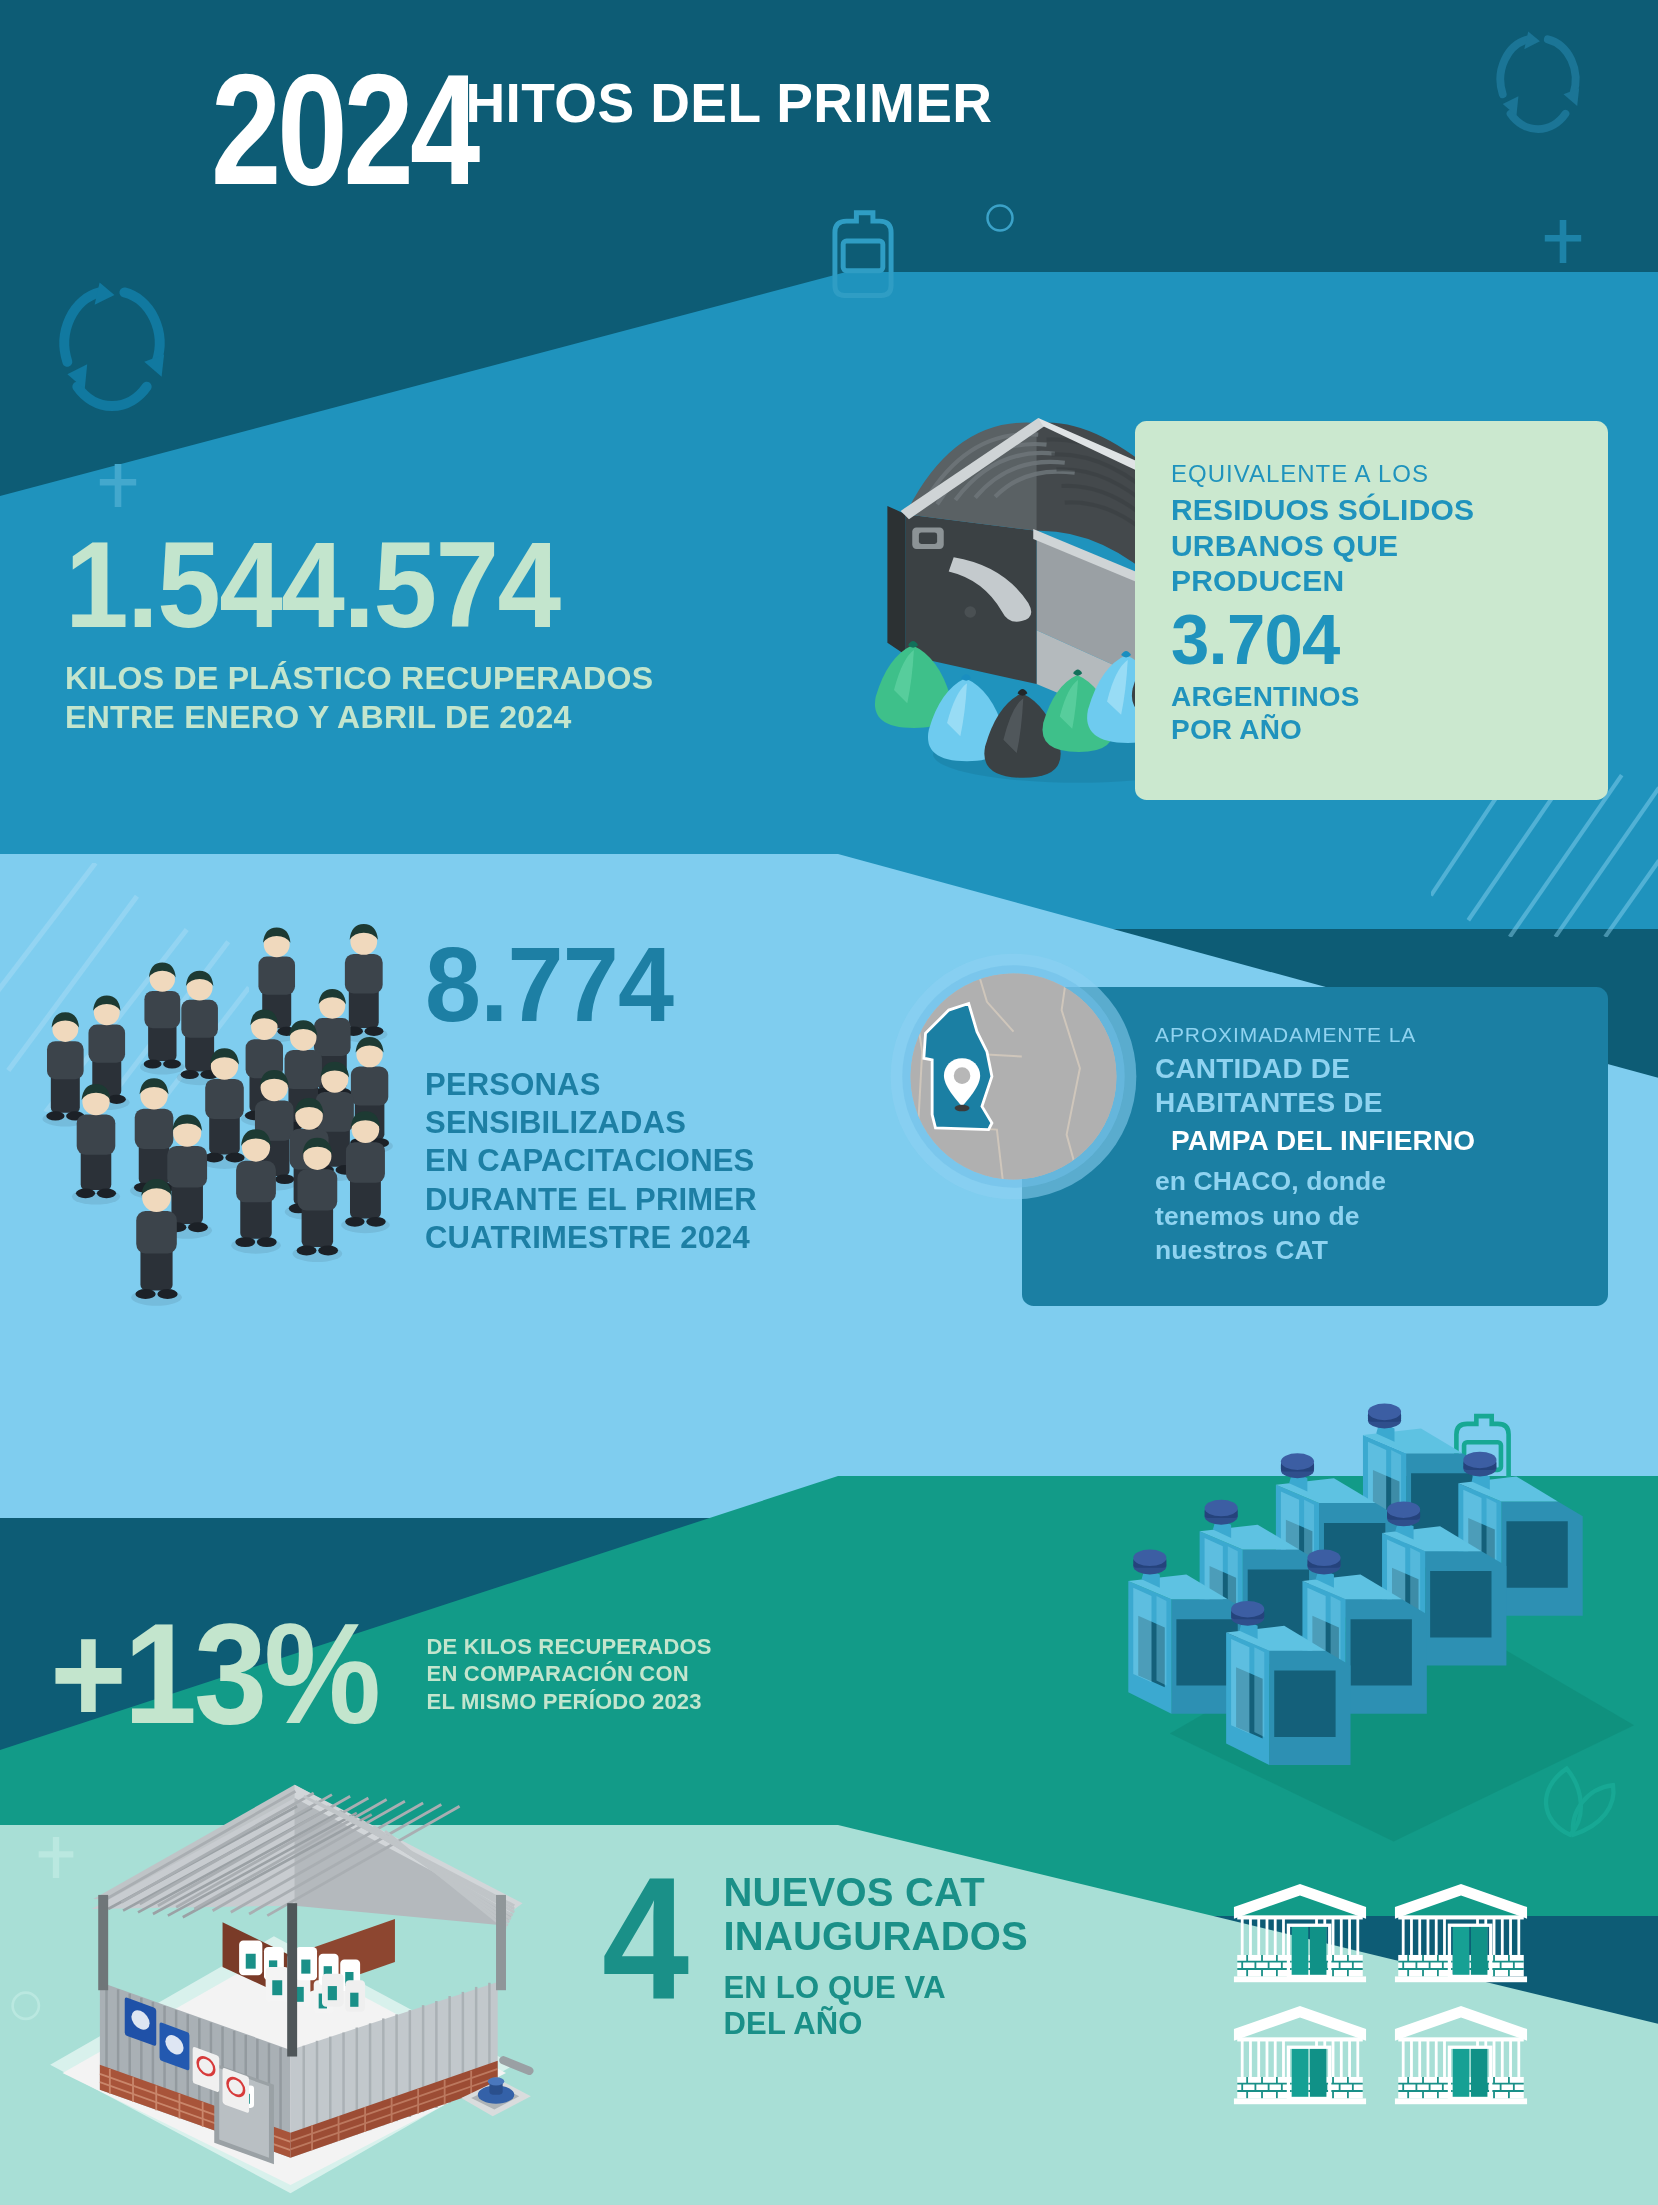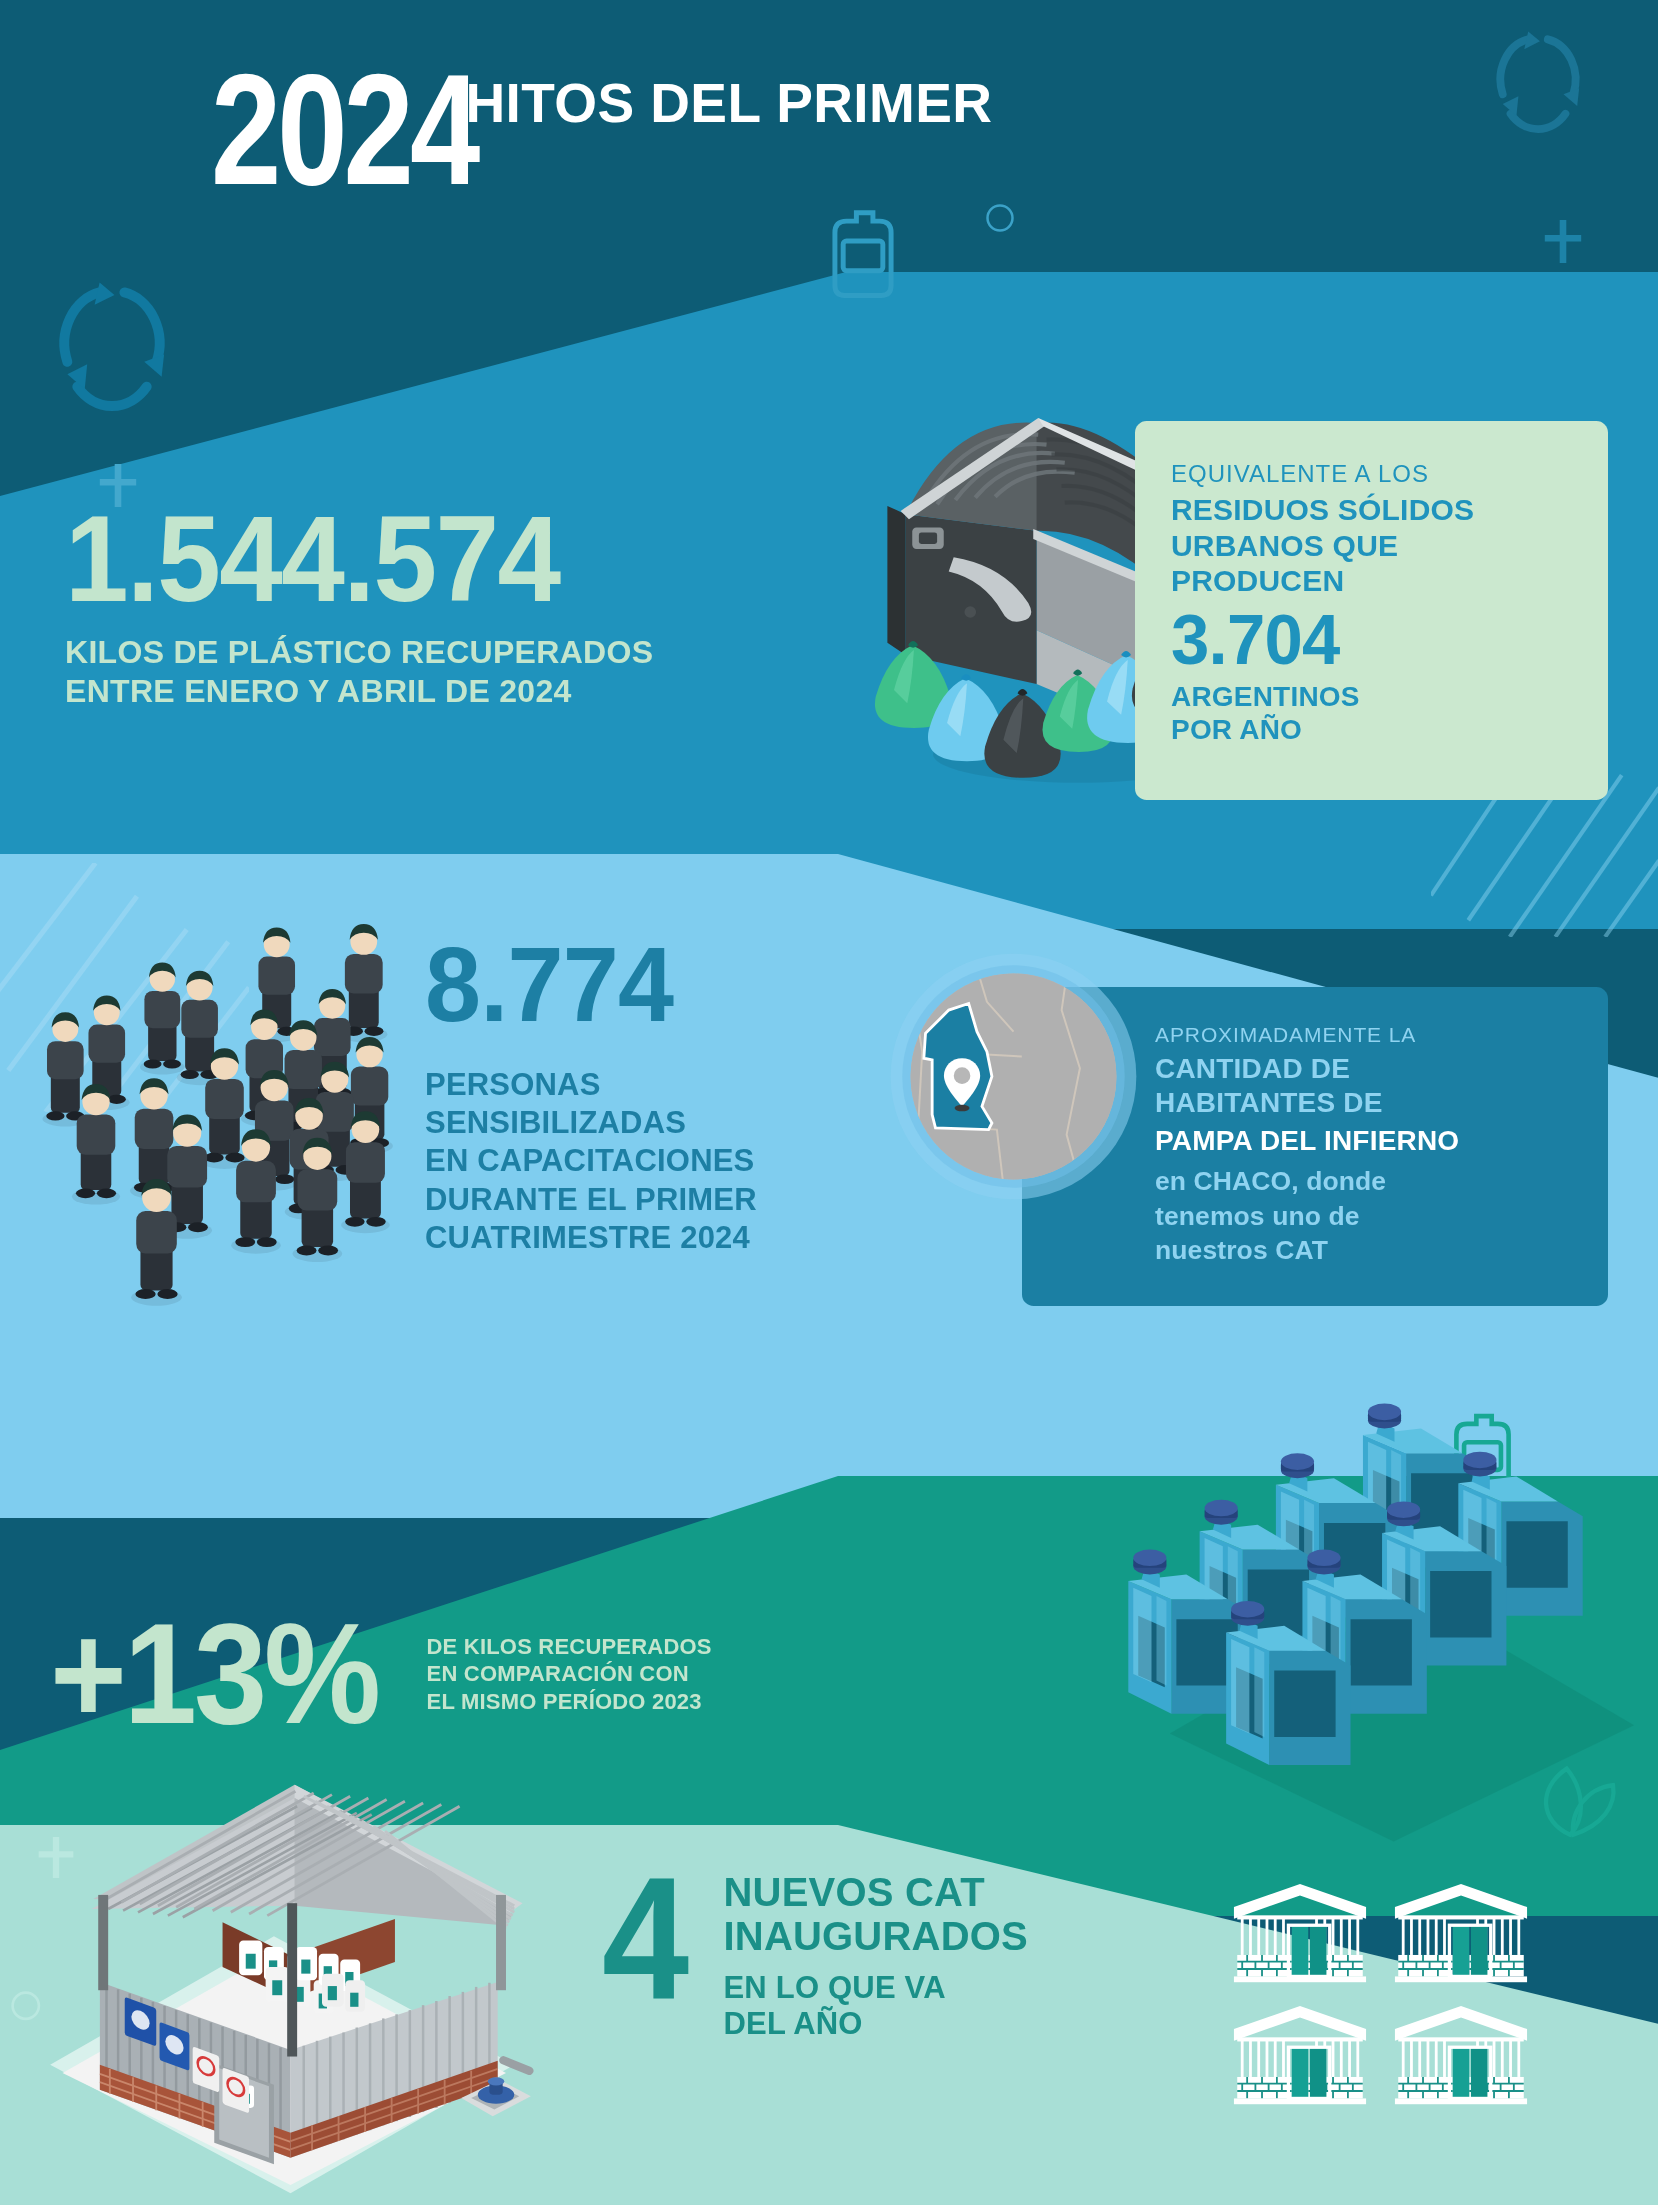--- a/index.html
+++ b/index.html
@@ -37,21 +37,21 @@
     font-size:158px; line-height:0.82; font-weight:bold; color:#ffffff;
     letter-spacing:-5px; transform:scaleX(0.80); transform-origin:left top;
     white-space:nowrap; font-family:"Liberation Sans", sans-serif;
   }
   #header-title {
     font-size:55px; line-height:1.02; font-weight:bold; color:#ffffff;
     letter-spacing:0.4px; margin-left:-100px; padding-top:10px;
   }
 
   
-  #s1-stat { position:absolute; z-index:20; left:65px; top:502px; }
+  #s1-stat { position:absolute; z-index:20; left:65px; top:528px; }
   #s1-num {
     font-size:123px; line-height:0.92; font-weight:bold; color:#c3e5cd;
     letter-spacing:-1.7px; transform:scaleX(0.93); transform-origin:left top;
     white-space:nowrap;
   }
   #s1-desc { margin-top:18px; font-size:32px; line-height:1.22; font-weight:bold;
              color:#c3e5cd; letter-spacing:0.3px; }
 
   #green-card {
     position:absolute; z-index:20; left:1135px; top:421px; width:473px; padding:40px 33px 54px 36px;
@@ -68,21 +68,21 @@
   #s2-num { font-size:106px; line-height:0.92; font-weight:bold; color:#1d7fa4;
             letter-spacing:-0.8px; transform:scaleX(0.95); transform-origin:left top; }
   #s2-desc { margin-top:32px; font-size:31px; line-height:1.24; font-weight:bold; color:#1d7fa4; letter-spacing:0.2px; }
 
   #blue-card {
     position:absolute; z-index:20; left:1022px; top:987px; width:586px; padding:36px 36px 38px 133px;
     background:#1b7fa3; border-radius:11.6px;
   }
   #bc-kicker { font-size:21px; font-weight:500; color:#8fd3f0; letter-spacing:0.9px; }
   #bc-bold { margin-top:5px; font-size:28px; line-height:1.2; font-weight:bold; color:#8fd3f0; letter-spacing:0.2px; }
-  #bc-name { margin-top:5px; font-size:28px; line-height:1.2; font-weight:bold; color:#ffffff; letter-spacing:0.2px; }
+  #bc-name { margin-top:5px; font-size:28px; line-height:1.2; font-weight:bold; color:#ffffff; letter-spacing:0.2px;margin-left:16px; }
   #bc-tail { margin-top:6.6px; font-size:26.5px; line-height:1.3; font-weight:bold; color:#8fd3f0; letter-spacing:0.1px; }
 
   
   #map-circle { position:absolute; z-index:21; left:889px; top:952px; width:249px; height:249px; }
 
   
   #s3-row { position:absolute; z-index:20; left:50px; top:1611px; display:flex; align-items:center; gap:20px; }
   #s3-num { font-size:143px; line-height:0.88; font-weight:bold; color:#c3e5cd;
             letter-spacing:-3.3px; transform:scaleX(0.92); transform-origin:left center; white-space:nowrap; }
   #s3-desc { font-size:22px; line-height:1.24; font-weight:bold; color:#c3e5cd; letter-spacing:0.2px; }

